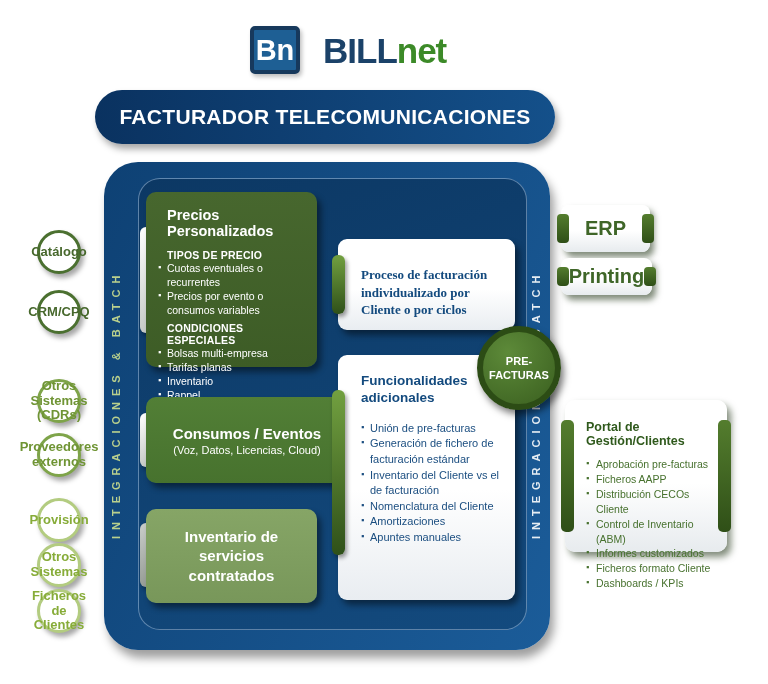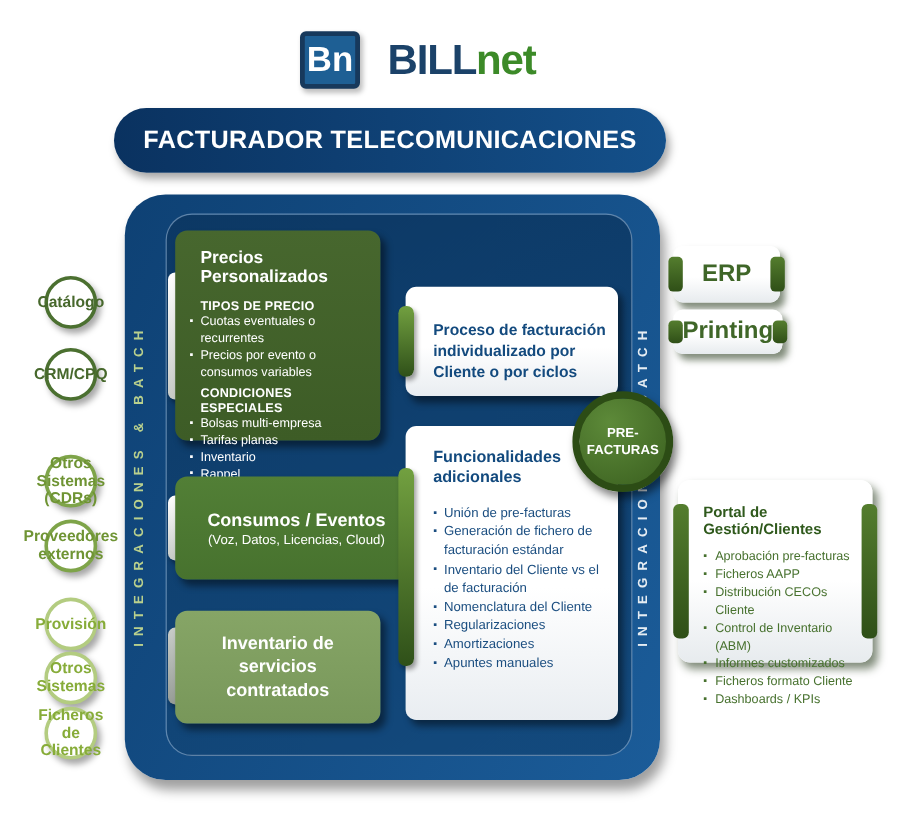--- a/index.html
+++ b/index.html
@@ -75,21 +75,21 @@
 
   .inventory-box { left:146px; top:509px; width:171px; height:94px;
     background:linear-gradient(180deg,#86a566,#78975a);
     display:flex; align-items:center; justify-content:center; text-align:center; padding:0 14px; }
   .inventory-title { font-size:15px; font-weight:bold; line-height:1.3; }
 
   
   .wbox { position:absolute; background:linear-gradient(180deg,#ffffff 55%,#e9edf1); border-radius:9px;
     box-shadow:4px 5px 6px rgba(0,0,0,0.45); }
   .process-box { left:338px; top:239px; width:177px; height:91px;
-    display:flex; align-items:center; padding:16px 10px 0 23px; }
+    display:flex; align-items:center; padding:16px 10px 0 23px;font-family:Liberation Serif, serif; }
   .process-title { color:#134a7e; font-weight:bold; font-size:13px; line-height:1.35; }
 
   .features-box { left:338px; top:355px; width:177px; height:245px; padding:18px 8px 0 23px; }
   .features-title { color:#134a7e; font-weight:bold; font-size:13.5px; line-height:1.25; margin-bottom:14px; }
   .features-list .bullet { font-size:11px; color:#1b4e80; line-height:1.42; }
 
   .bullet { position:relative; padding-left:9px; }
   .bullet::before { content:"▪"; position:absolute; left:0; top:0; font-size:9px; }
 
   
@@ -202,21 +202,20 @@
 
   <div class="wbox features-box">
     <div class="gbox-tab tab-green" style="left:-6px; top:35px; height:165px;"></div>
     <div class="features-title">Funcionalidades adicionales</div>
     <div class="features-list">
 
     <div class="bullet">Unión de pre-facturas</div>
         <div class="bullet">Generación de fichero de facturación estándar</div>
         <div class="bullet">Inventario del Cliente vs el de facturación</div>
         <div class="bullet">Nomenclatura del Cliente</div>
-        <div class="bullet">Regularizaciones</div>
         <div class="bullet">Amortizaciones</div>
         <div class="bullet">Apuntes manuales</div>
       </div>
   </div>
 
   <div class="pre-circle">
     <span>PRE-</span>
     <span>FACTURAS</span>
   </div>
 

